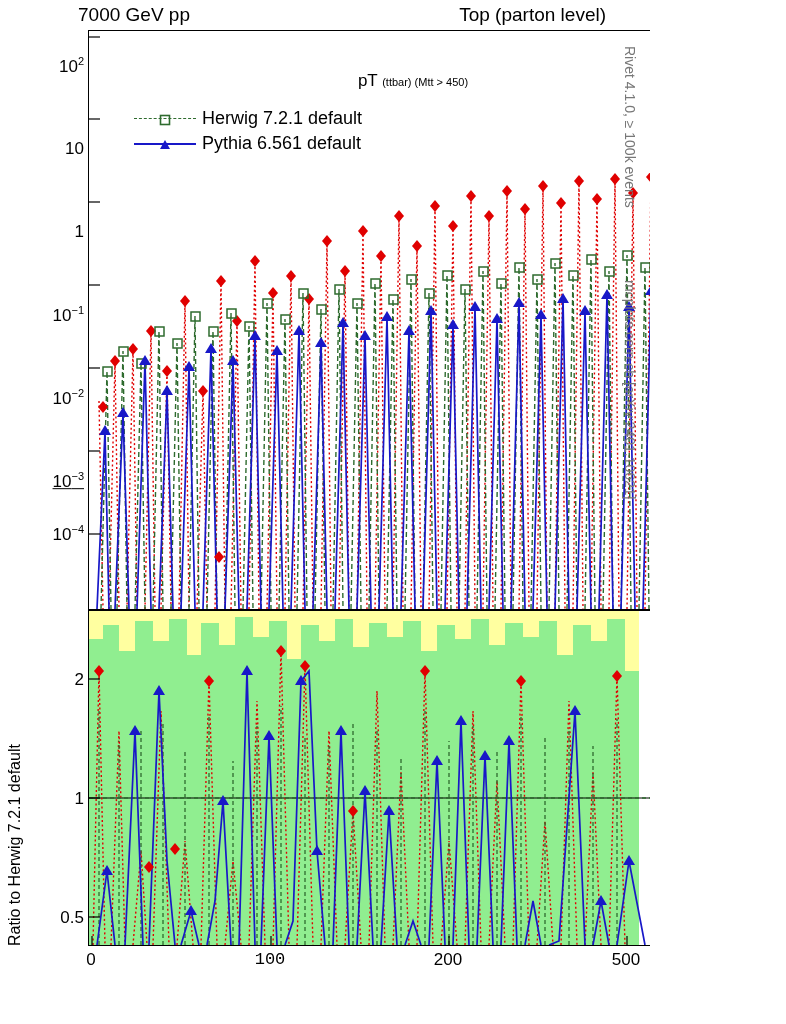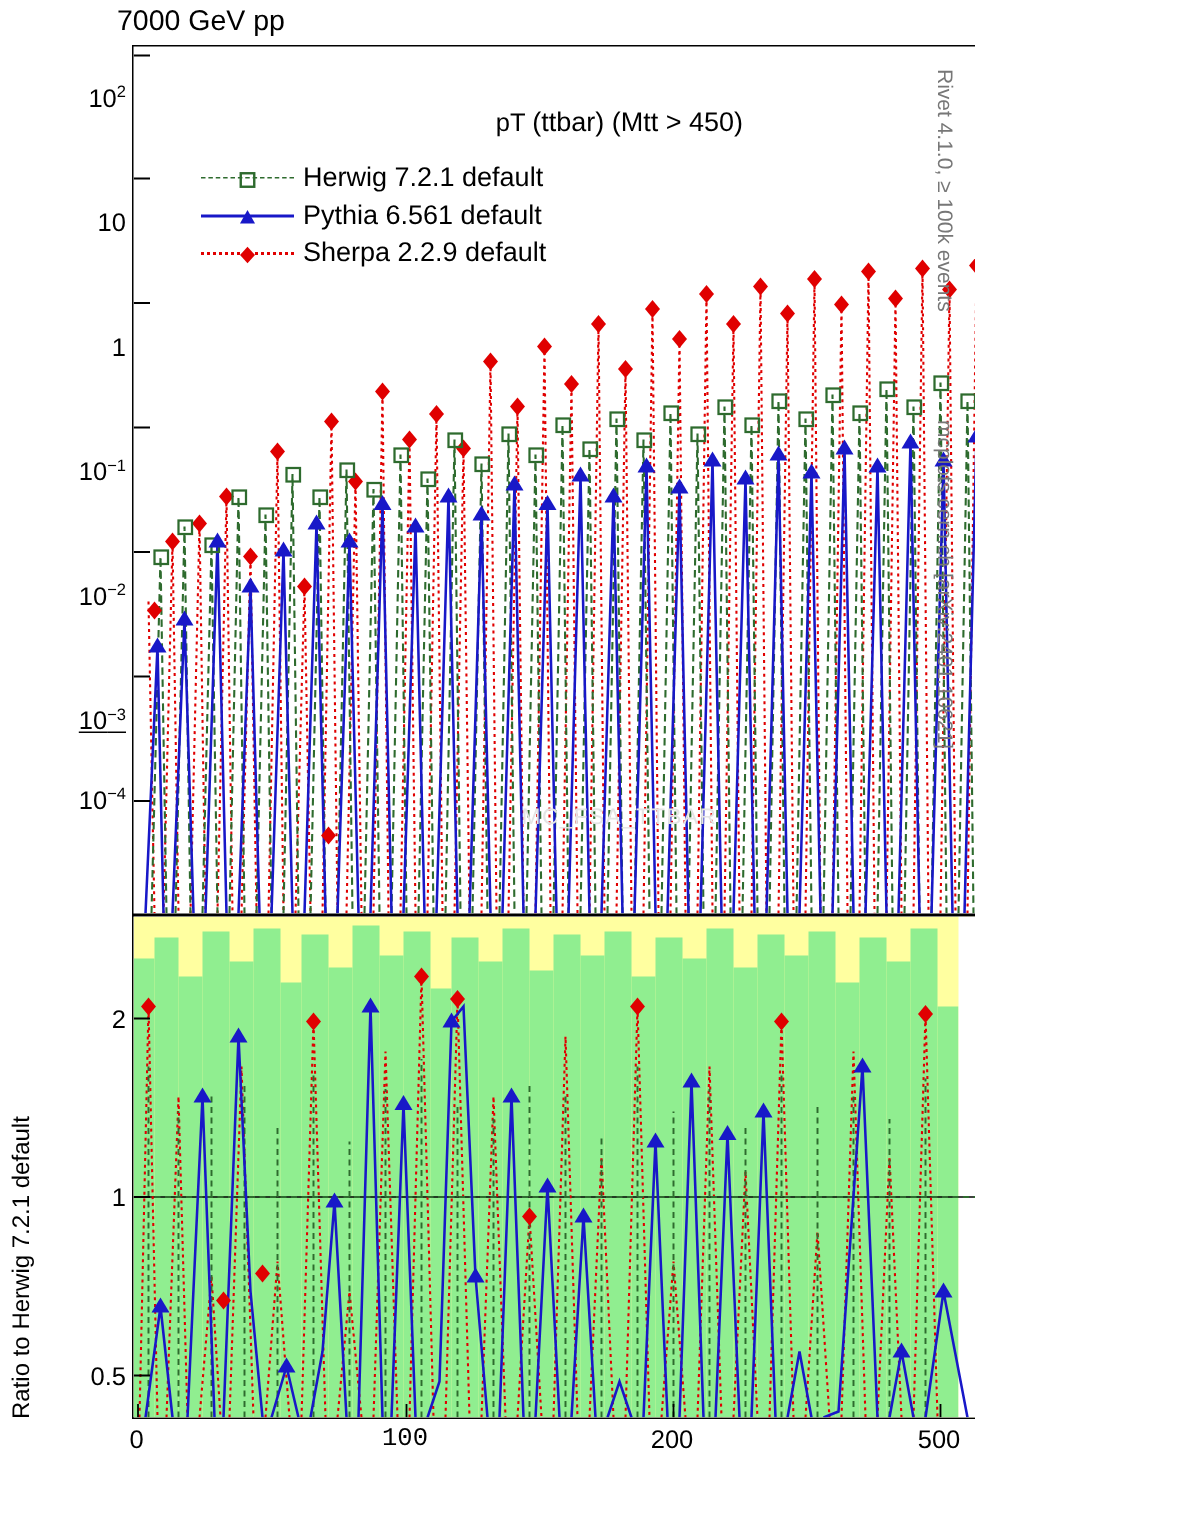--- a/index.html
+++ b/index.html
@@ -8,21 +8,21 @@
 
   .hdr{position:absolute;font-size:19px;color:#000;}
   #hdr-left{left:78px;top:4px;}
   #hdr-right{right:44px;top:4px;}
 
   
   #main-frame{position:absolute;left:88px;top:30px;width:650px;height:580px;border:1.3px solid #000;box-sizing:border-box;overflow:hidden;background:#fff;}
   #ratio-frame{position:absolute;left:88px;top:610px;width:650px;height:336px;border:1.3px solid #000;box-sizing:border-box;overflow:hidden;background:#fff;}
 
   .plot-title{position:absolute;width:100%;text-align:center;top:40px;font-size:17px;}
-  .plot-title .sub{font-size:18px;margin-top:16px;}
+  .plot-title .sub{font-size:11px;margin-top:16px;}
 
   
   #legend{position:absolute;left:45px;top:75px;font-size:18px;}
   .leg-row{display:flex;align-items:center;height:25px;}
   .leg-sym{width:62px;height:18px;position:relative;margin-right:6px;}
   .leg-line{position:absolute;top:8px;left:0;width:62px;height:0;border-top-width:1.6px;}
   .leg-mark{position:absolute;left:24px;top:3px;}
   .leg-label{white-space:nowrap;}
 
   
@@ -39,20 +39,21 @@
   #watermark{position:absolute;width:100%;text-align:center;top:505px;font-size:15px;color:#e4e4e4;letter-spacing:1px;}
 
   svg{display:block;}
 </style>
 </head>
 <body>
 
 <div id="root">
 
   <div class="hdr" id="hdr-left">7000 GeV pp</div>
+  <div class="hdr" id="hdr-right">Top (parton level)</div>
 
   <div id="main-frame">
 
     <div class="plot-title">
       <span>pT</span>
       <span class="sub">(ttbar) (Mtt &gt; 450)</span>
     </div>
 
     <div id="legend">
       <div class="leg-row">
@@ -66,32 +67,22 @@
       </div>
       <div class="leg-row">
         <span class="leg-sym">
           <span class="leg-line" style="border-top:2px solid #1818c8;"></span>
           <svg class="leg-mark" width="14" height="14" viewBox="0 0 14 14">
               <polygon points="7,2 12,11 2,11" fill="#1818c8"></polygon>
             </svg>
         </span>
         <span class="leg-label">Pythia 6.561 default</span>
       </div>
-      <div class="leg-row">
-        <span class="leg-sym">
-          <span class="leg-line" style="border-top:2px dotted #e00000;"></span>
-          <svg class="leg-mark" width="14" height="14" viewBox="0 0 14 14">
-              <polygon points="7,1.5 12,7 7,12.5 2,7" fill="#e00000"></polygon>
-            </svg>
-        </span>
-        <span class="leg-label">Sherpa 2.2.9 default</span>
-      </div>
     </div>
 
-    <div id="watermark">MC_FSA_TTBAR</div>
 
     <svg id="main-svg" width="648" height="578" viewBox="0 0 648 578">
       <defs>
         <clipPath id="mainclip">
             <rect x="0" y="0" width="648" height="578"></rect>
           </clipPath>
       </defs>
       <g clip-path="url(#mainclip)">
 
         <g stroke="#e00000" stroke-width="1.4" fill="none" stroke-dasharray="2,2.6">

